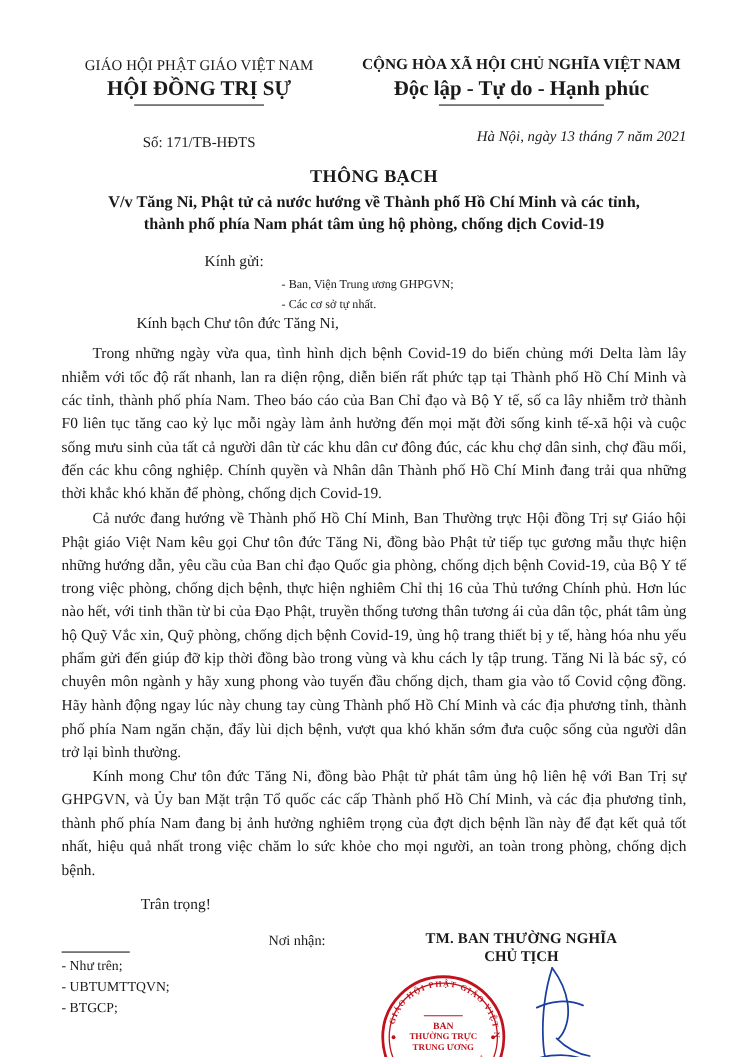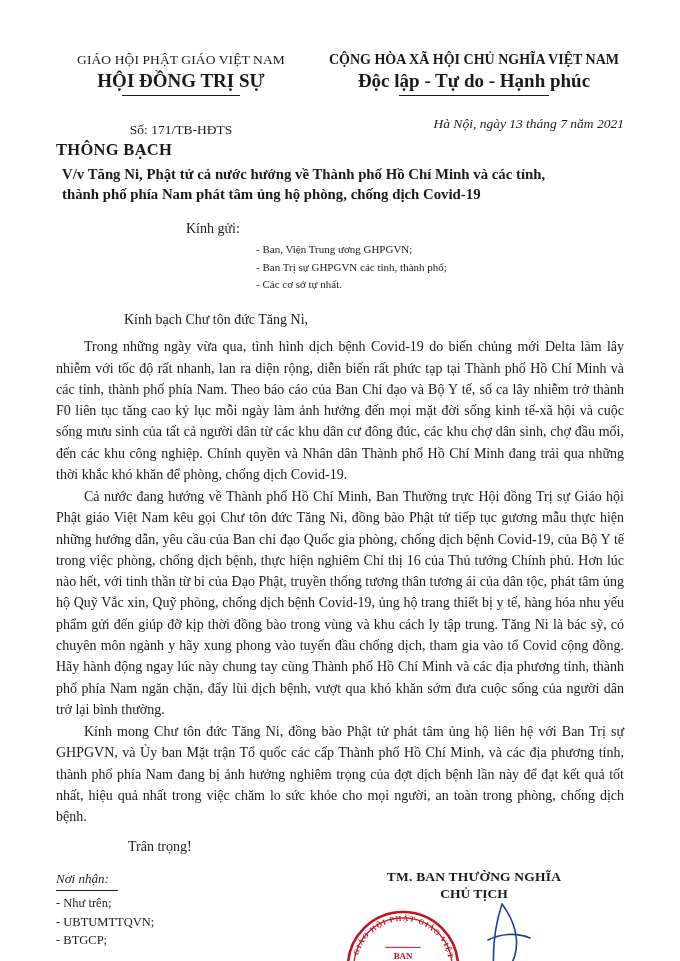--- a/index.html
+++ b/index.html
@@ -76,22 +76,22 @@
     width: 300px;
     margin-top: 20px;
   }
   .hdr-row2 {
     display: flex;
     align-items: flex-start;
     justify-content: space-between;
   }
   
   .title-wrap {
-    text-align: left;
-    margin-top: 2px;
+    text-align: center;
+    margin-top: 12px;
   }
   .t-main {
     font-size: 16.5px;
     font-weight: bold;
     letter-spacing: .3px;
   }
   .t-sub {
     font-size: 14.8px;
     font-weight: bold;
     margin-top: 4px;
@@ -106,21 +106,21 @@
   }
   .rcp-list {
     margin-top: 4px;
     padding-left: 200px;
     font-size: 11px;
     line-height: 1.62;
   }
   
   .salute {
     font-size: 14px;
-    margin-top: 18px;
+    margin-top: 1px;
     padding-left: 68px;
   }
   .body-txt {
     font-size: 14px;
     line-height: 1.52;
     text-align: justify;
     text-justify: inter-word;
     margin-top: 8px;
   }
   .body-txt p {
@@ -138,22 +138,22 @@
     justify-content: space-between;
     margin-top: 14px;
     position: relative;
   }
   .noinhan {
     width: 240px;
     font-size: 12.5px;
     line-height: 1.5;
   }
   .noinhan-t {
-    font-style: italic;
     font-size: 13px;
+    text-align: right;
   }
   .noinhan-ul {
     width: 62px; height: 1px;
     background: #1a1a1a;
     margin: 1px 0 3px 0;
   }
   .sign-block {
     width: 300px;
     text-align: center;
     position: relative;
@@ -204,21 +204,20 @@
     <div class="t-main">THÔNG BẠCH</div>
     <div class="t-sub">
       <span>V/v Tăng Ni, Phật tử cả nước hướng về Thành phố Hồ Chí Minh và các tỉnh,</span><br>
       <span>thành phố phía Nam phát tâm ủng hộ phòng, chống dịch Covid-19</span>
     </div>
   </div>
 
   <div class="kinhgui">Kính gửi:</div>
   <div class="rcp-list">
     <div>- Ban, Viện Trung ương GHPGVN;</div>
-    <div>- Ban Trị sự GHPGVN các tỉnh, thành phố;</div>
     <div>- Các cơ sở tự nhất.</div>
   </div>
 
   <div class="salute">Kính bạch Chư tôn đức Tăng Ni,</div>
 
   <div class="body-txt">
     <p>Trong những ngày vừa qua, tình hình dịch bệnh Covid-19 do biến chủng mới Delta làm lây nhiễm với tốc độ rất nhanh, lan ra diện rộng, diễn biến rất phức tạp tại Thành phố Hồ Chí Minh và các tỉnh, thành phố phía Nam. Theo báo cáo của Ban Chỉ đạo và Bộ Y tế, số ca lây nhiễm trở thành F0 liên tục tăng cao kỷ lục mỗi ngày làm ảnh hưởng đến mọi mặt đời sống kinh tế-xã hội và cuộc sống mưu sinh của tất cả người dân từ các khu dân cư đông đúc, các khu chợ dân sinh, chợ đầu mối, đến các khu công nghiệp. Chính quyền và Nhân dân Thành phố Hồ Chí Minh đang trải qua những thời khắc khó khăn để phòng, chống dịch Covid-19.</p>
     <p>Cả nước đang hướng về Thành phố Hồ Chí Minh, Ban Thường trực Hội đồng Trị sự Giáo hội Phật giáo Việt Nam kêu gọi Chư tôn đức Tăng Ni, đồng bào Phật tử tiếp tục gương mẫu thực hiện những hướng dẫn, yêu cầu của Ban chỉ đạo Quốc gia phòng, chống dịch bệnh Covid-19, của Bộ Y tế trong việc phòng, chống dịch bệnh, thực hiện nghiêm Chỉ thị 16 của Thủ tướng Chính phủ. Hơn lúc nào hết, với tinh thần từ bi của Đạo Phật, truyền thống tương thân tương ái của dân tộc, phát tâm ủng hộ Quỹ Vắc xin, Quỹ phòng, chống dịch bệnh Covid-19, ủng hộ trang thiết bị y tế, hàng hóa nhu yếu phẩm gửi đến giúp đỡ kịp thời đồng bào trong vùng và khu cách ly tập trung. Tăng Ni là bác sỹ, có chuyên môn ngành y hãy xung phong vào tuyến đầu chống dịch, tham gia vào tổ Covid cộng đồng. Hãy hành động ngay lúc này chung tay cùng Thành phố Hồ Chí Minh và các địa phương tỉnh, thành phố phía Nam ngăn chặn, đẩy lùi dịch bệnh, vượt qua khó khăn sớm đưa cuộc sống của người dân trở lại bình thường.</p>
     <p>Kính mong Chư tôn đức Tăng Ni, đồng bào Phật tử phát tâm ủng hộ liên hệ với Ban Trị sự GHPGVN, và Ủy ban Mặt trận Tổ quốc các cấp Thành phố Hồ Chí Minh, và các địa phương tỉnh, thành phố phía Nam đang bị ảnh hưởng nghiêm trọng của đợt dịch bệnh lần này để đạt kết quả tốt nhất, hiệu quả nhất trong việc chăm lo sức khỏe cho mọi người, an toàn trong phòng, chống dịch bệnh.</p>
   </div>

